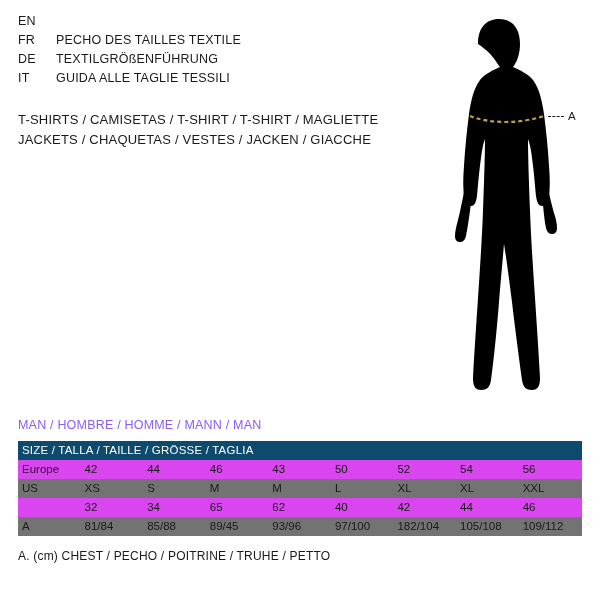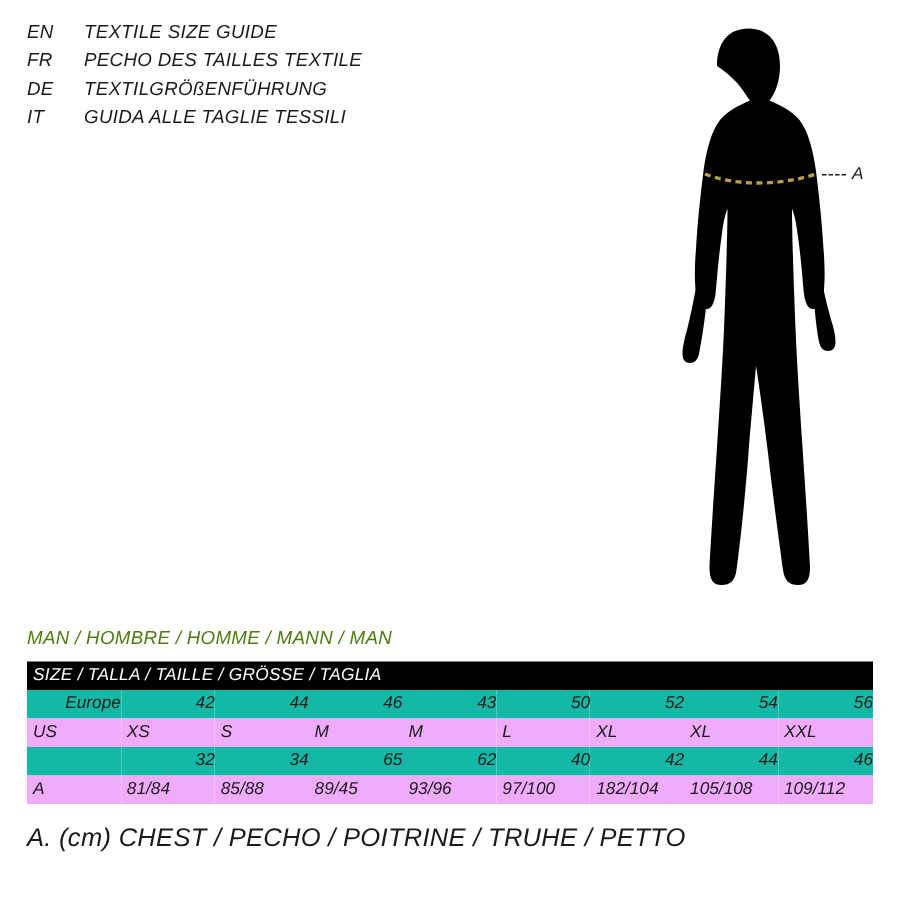--- a/index.html
+++ b/index.html
@@ -12,21 +12,20 @@
     height: 600px;
     font-family: "Liberation Sans", sans-serif;
     color: #1a1a1a;
     position: relative;
     overflow: hidden;
   }
   .page {
     position: relative;
     width: 600px;
     height: 486px;
-    font-style: italic;
   }
 
   
   .lang-block {
     position: absolute;
     left: 18px;
     top: 14px;
     width: 380px;
   }
   .lang-row {
@@ -88,21 +87,21 @@
     border-top: 1.4px dashed #1a1a1a;
   }
 
   
   .man-title {
     position: absolute;
     left: 18px;
     top: 418px;
     font-size: 12.5px;
     letter-spacing: 0.2px;
-    color: #4d7c0f;
+    color: #8b5cf6;
     white-space: nowrap;
   }
 
   .table-wrap {
     position: absolute;
     left: 18px;
     top: 441px;
     width: 564px;
   }
   table.size-table {
@@ -115,62 +114,65 @@
     padding: 0;
     height: 19px;
     line-height: 19px;
     vertical-align: middle;
     white-space: nowrap;
   }
   .col-label { width: 84px; padding-left: 4px !important; }
   .col-val   { width: 66px; padding-left: 4px !important; }
 
   tr.head-row td {
-    background: #000000;
+    background: #0c4a6e;
     color: #ffffff;
     font-size: 11.5px;
     letter-spacing: 0.2px;
   }
-  tr.row-dark td   { background: #14b8a6; color: #1a1a1a; text-align: right; }
-  tr.row-light td  { background: #f0abfc; color: #1a1a1a; }
+  tr.row-dark td   { background: #d946ef; color: #1a1a1a; }
+  tr.row-light td  { background: #737373; color: #1a1a1a; }
 
   .footnote {
     position: absolute;
     left: 18px;
     top: 549px;
-    font-size: 17px;
+    font-size: 12px;
     letter-spacing: 0.2px;
     color: #1a1a1a;
     white-space: nowrap;
   }
 </style>
 </head>
 <body>
 
 <div class="page">
 
   <div class="lang-block">
     <div class="lang-row">
       <span class="lang-code">EN</span>
-      <span class="lang-text">TEXTILE SIZE GUIDE</span>
     </div>
     <div class="lang-row">
       <span class="lang-code">FR</span>
       <span class="lang-text">PECHO DES TAILLES TEXTILE</span>
     </div>
     <div class="lang-row">
       <span class="lang-code">DE</span>
       <span class="lang-text">TEXTILGRÖßENFÜHRUNG</span>
     </div>
     <div class="lang-row">
       <span class="lang-code">IT</span>
       <span class="lang-text">GUIDA ALLE TAGLIE TESSILI</span>
     </div>
   </div>
 
+  <div class="category-block">
+    <div class="category-line">T-SHIRTS / CAMISETAS / T-SHIRT / T-SHIRT / MAGLIETTE</div>
+    <div class="category-line">JACKETS / CHAQUETAS / VESTES / JACKEN / GIACCHE</div>
+  </div>
 
   <div class="figure-wrap">
     <svg width="200" height="400" viewBox="0 0 200 400" xmlns="http://www.w3.org/2000/svg">
       <path fill="#000000" d="
         M78,38
         C78,22 86,13 99,13
         C112,13 120,22 120,38
         C120,48 117,56 113,61
         C120,64 128,68 133,74
         C139,82 142,94 144,108

